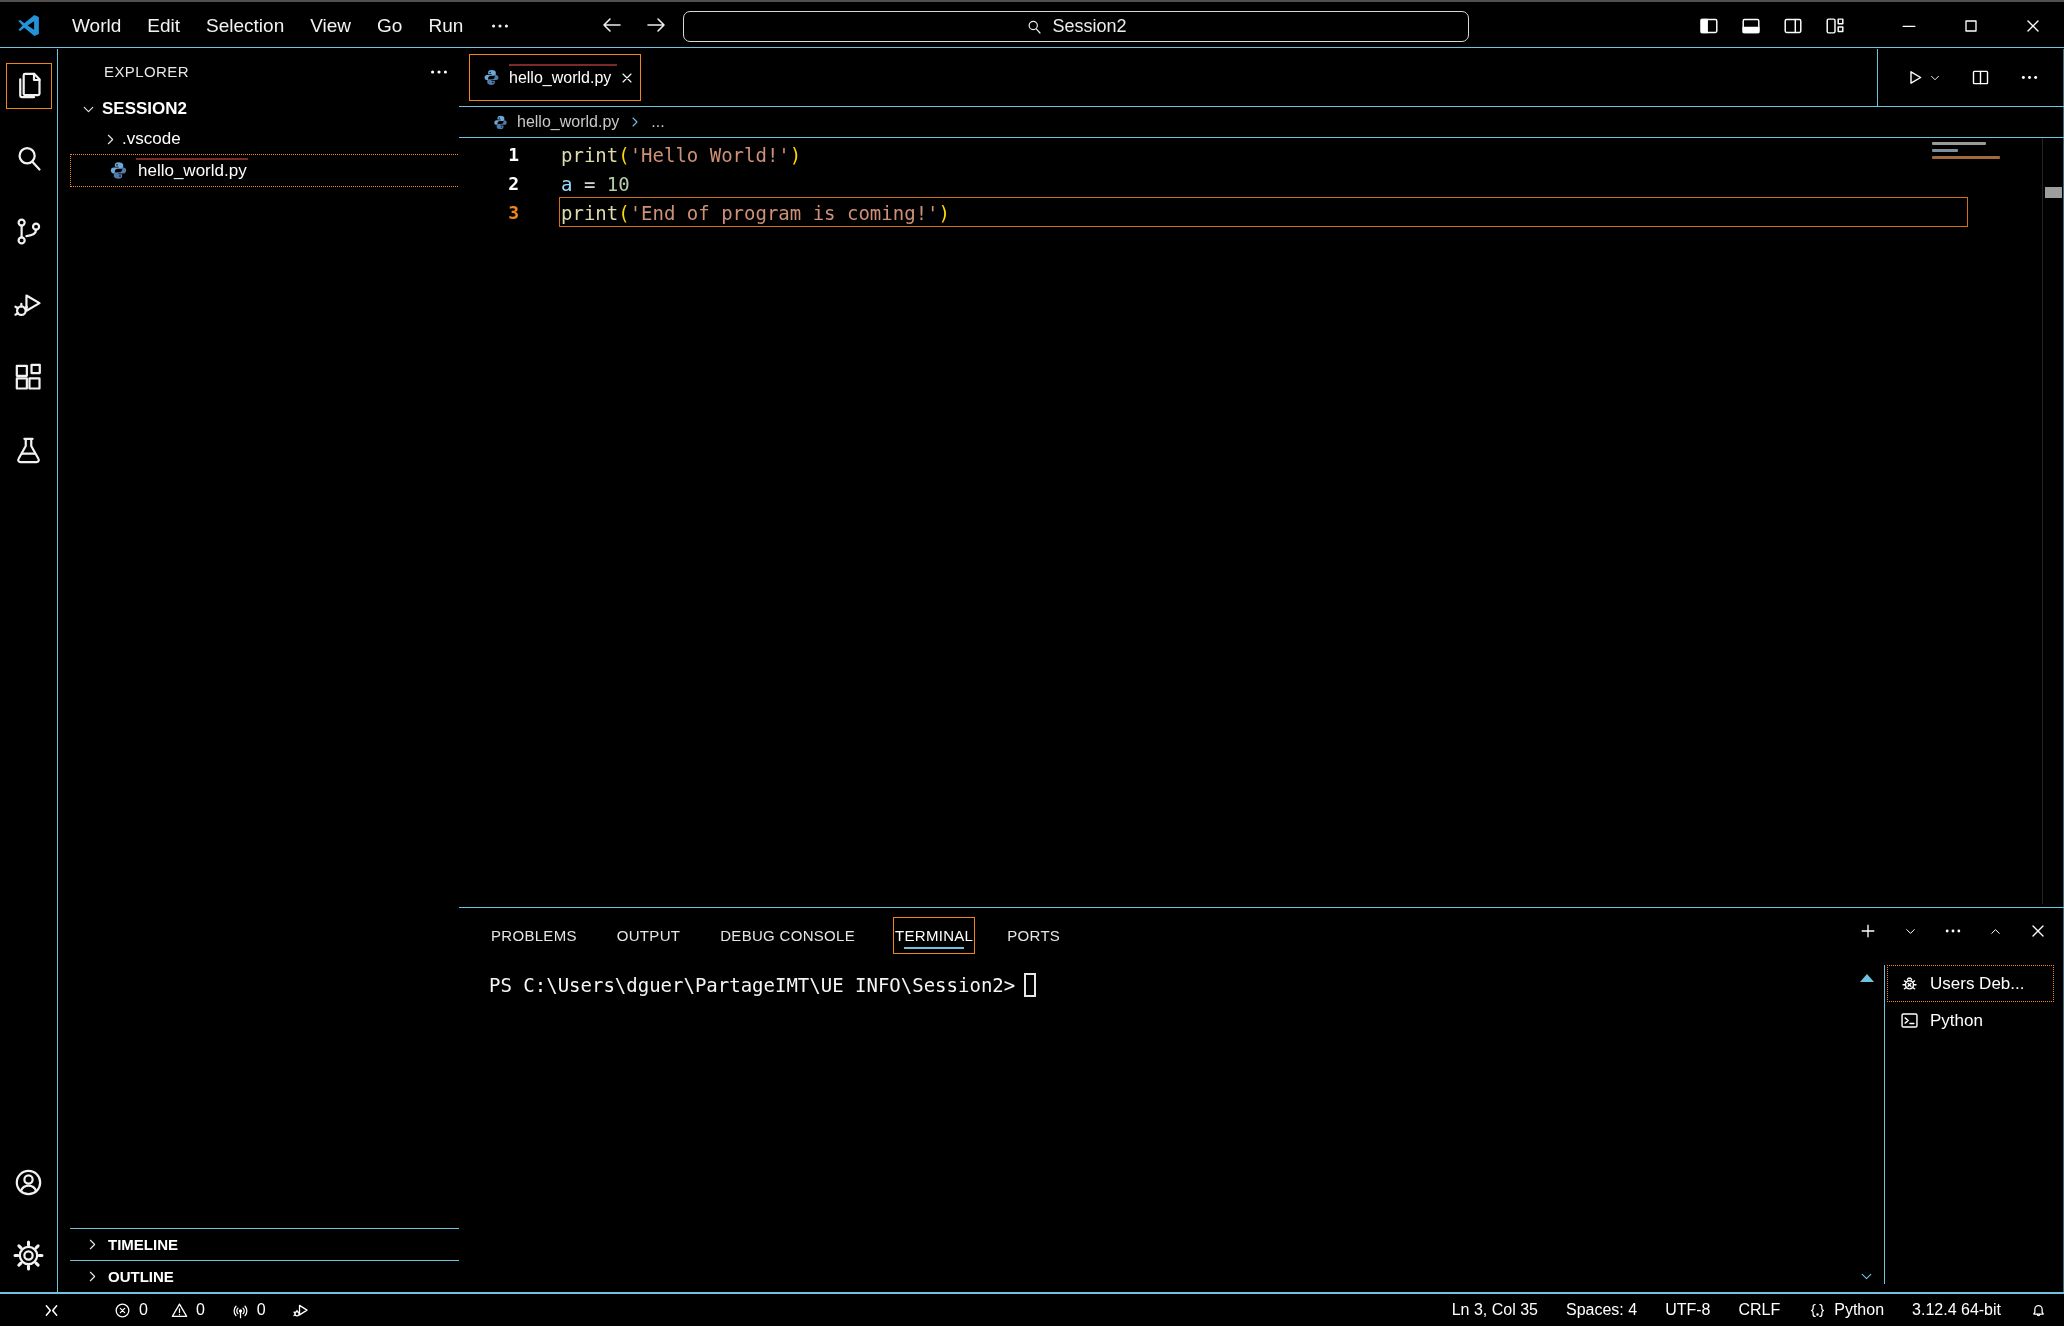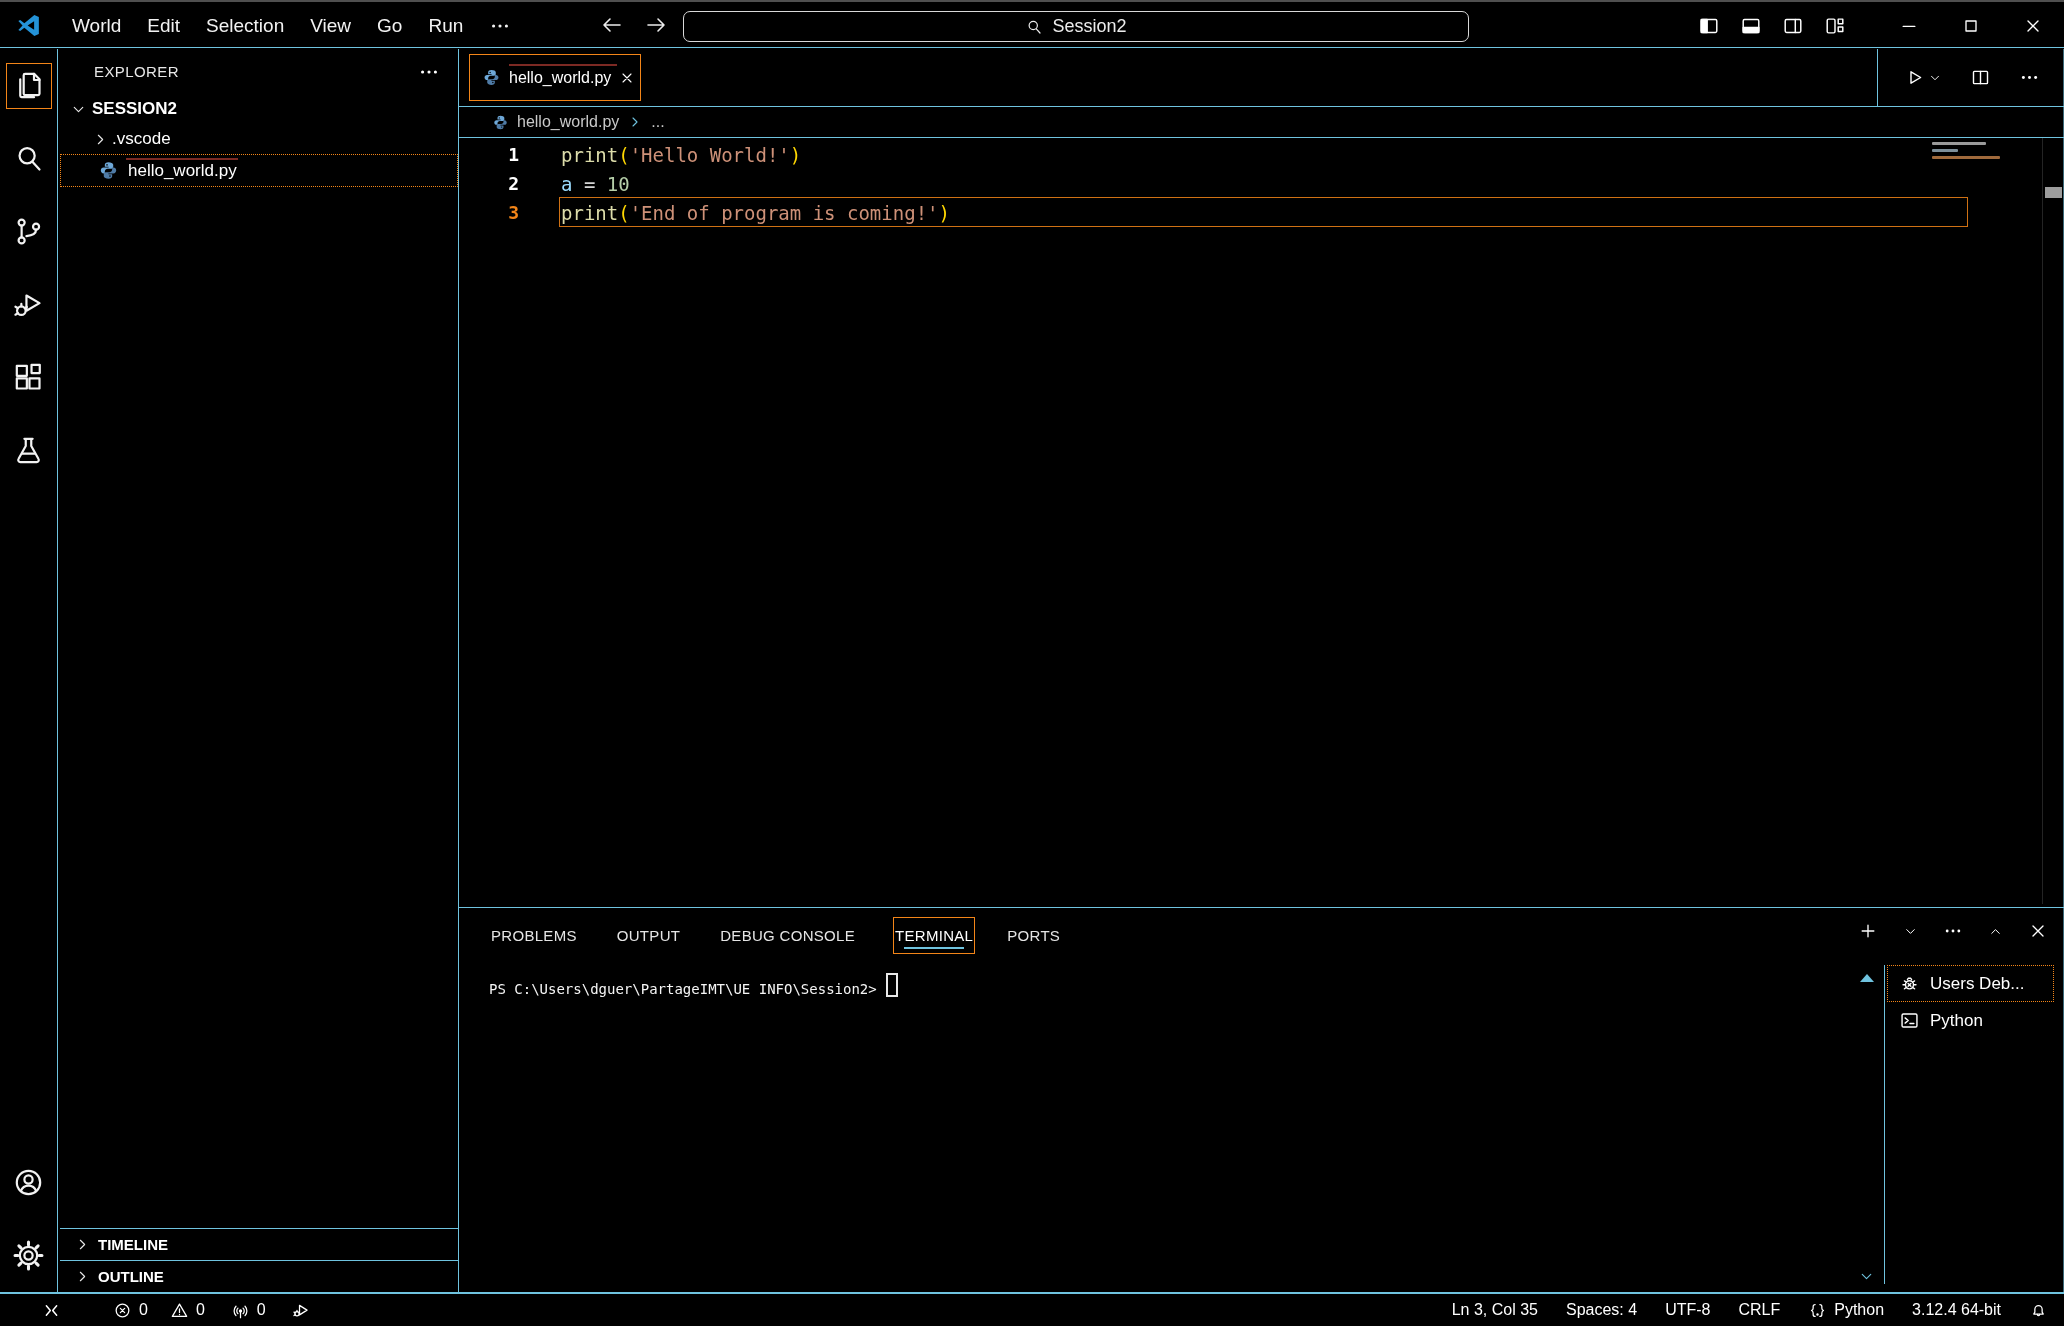--- a/index.html
+++ b/index.html
@@ -32,21 +32,21 @@
   
   .activitybar{position:absolute;left:0;top:47px;bottom:34px;width:58px;border-right:1px solid var(--border,#6fc3df);
     display:flex;flex-direction:column;align-items:center;background:#000}
   .ab-item{width:58px;height:73px;display:flex;align-items:center;justify-content:center;color:#f2f2f2}
   .ab-box{width:46px;height:46px;display:flex;align-items:center;justify-content:center}
   .ab-item.active .ab-box{border:1.5px solid var(--focus,#f38518)}
   .ab-item svg{width:33px;height:33px}
   .ab-bottom{margin-top:auto;display:flex;flex-direction:column;align-items:center}
 
   
-  .sidebar{position:absolute;left:60px;top:47px;bottom:34px;width:399px;border-right:1px solid var(--border,#6fc3df);
+  .sidebar{position:absolute;left:70px;top:47px;bottom:34px;width:399px;border-right:1px solid var(--border,#6fc3df);
     display:flex;flex-direction:column;background:#000}
   .sb-header{height:45px;display:flex;align-items:center;padding:0 18px 0 34px;font-size:15px;color:#e8e8e8;letter-spacing:.4px}
   .sb-header .icon{margin-left:auto;color:#fff}
   .sb-header .icon svg{width:22px;height:22px}
   .tree-row{display:flex;align-items:center;color:#fff}
   .row-root{height:30px;font-weight:bold;font-size:17px;gap:5px;padding-left:10px}
   .row-sub{height:30px;font-size:17px;gap:3px;padding-left:32px}
   .row-file{height:33px;font-size:17px;gap:9px;padding-left:38px;position:relative;
     outline:1px dotted var(--focus,#f38518);outline-offset:-1px}
   .chev{color:#e8e8e8}.chev svg{width:17px;height:17px}
@@ -97,21 +97,21 @@
   .panel{position:absolute;left:459px;top:905px;right:0;height:387px;border-top:1px solid var(--border,#6fc3df);background:#000}
   .panel::after{content:"";position:absolute;right:0;top:0;bottom:0;width:1px;background:var(--border,#6fc3df);opacity:.55}
   .panel-header{height:54px;display:flex;align-items:center;padding-left:30px}
   .ptab{font-size:15px;color:#e5e5e5;margin-right:36px;padding:9px 2px;letter-spacing:.3px;white-space:nowrap}
   .ptab.active{border:1px solid var(--focus,#f38518);padding:9px 1px;position:relative;color:#fff;margin-right:30px}
   .ptab.active::after{content:"";position:absolute;left:10px;right:10px;bottom:4px;height:2px;background:var(--border,#6fc3df)}
   .panel-actions{position:absolute;right:16px;top:13px;display:flex;gap:25px;align-items:center;color:#fff}
   .panel-actions svg{width:20px;height:20px}
   .panel-actions .small svg{width:15px;height:15px}
   .terminal{position:absolute;left:0;top:54px;right:190px;bottom:0;padding:11px 0 0 30px}
-  .prompt-line{display:flex;align-items:flex-end;font-family:"DejaVu Sans Mono",monospace;font-size:14px;color:#f5f5f5;font-weight:500}
+  .prompt-line{display:flex;align-items:center;font-family:"DejaVu Sans Mono",monospace;font-size:19px;color:#f5f5f5;font-weight:500}
   .cursor{display:inline-block;width:12px;height:24px;border:2px solid #e8e8e8;margin-left:9px}
   .term-sep{position:absolute;left:1425px;top:57px;bottom:10px;width:1px;background:var(--border,#6fc3df)}
   .term-list{position:absolute;left:1428px;right:10px;top:57px}
   .term-item{height:37px;display:flex;align-items:center;gap:10px;padding-left:12px;font-size:17px;color:#fff;white-space:nowrap;overflow:hidden}
   .term-item.selected{outline:1px dotted var(--focus,#f38518);outline-offset:-1px}
   .term-item svg{width:21px;height:21px;flex:none}
   .scroll-tri{position:absolute;left:1401px;top:66px;width:0;height:0;border-left:7px solid transparent;
     border-right:7px solid transparent;border-bottom:8px solid var(--border,#6fc3df)}
   .scroll-chev{position:absolute;left:1399px;top:360px;color:var(--border,#6fc3df)}
   .scroll-chev svg{width:17px;height:17px}

